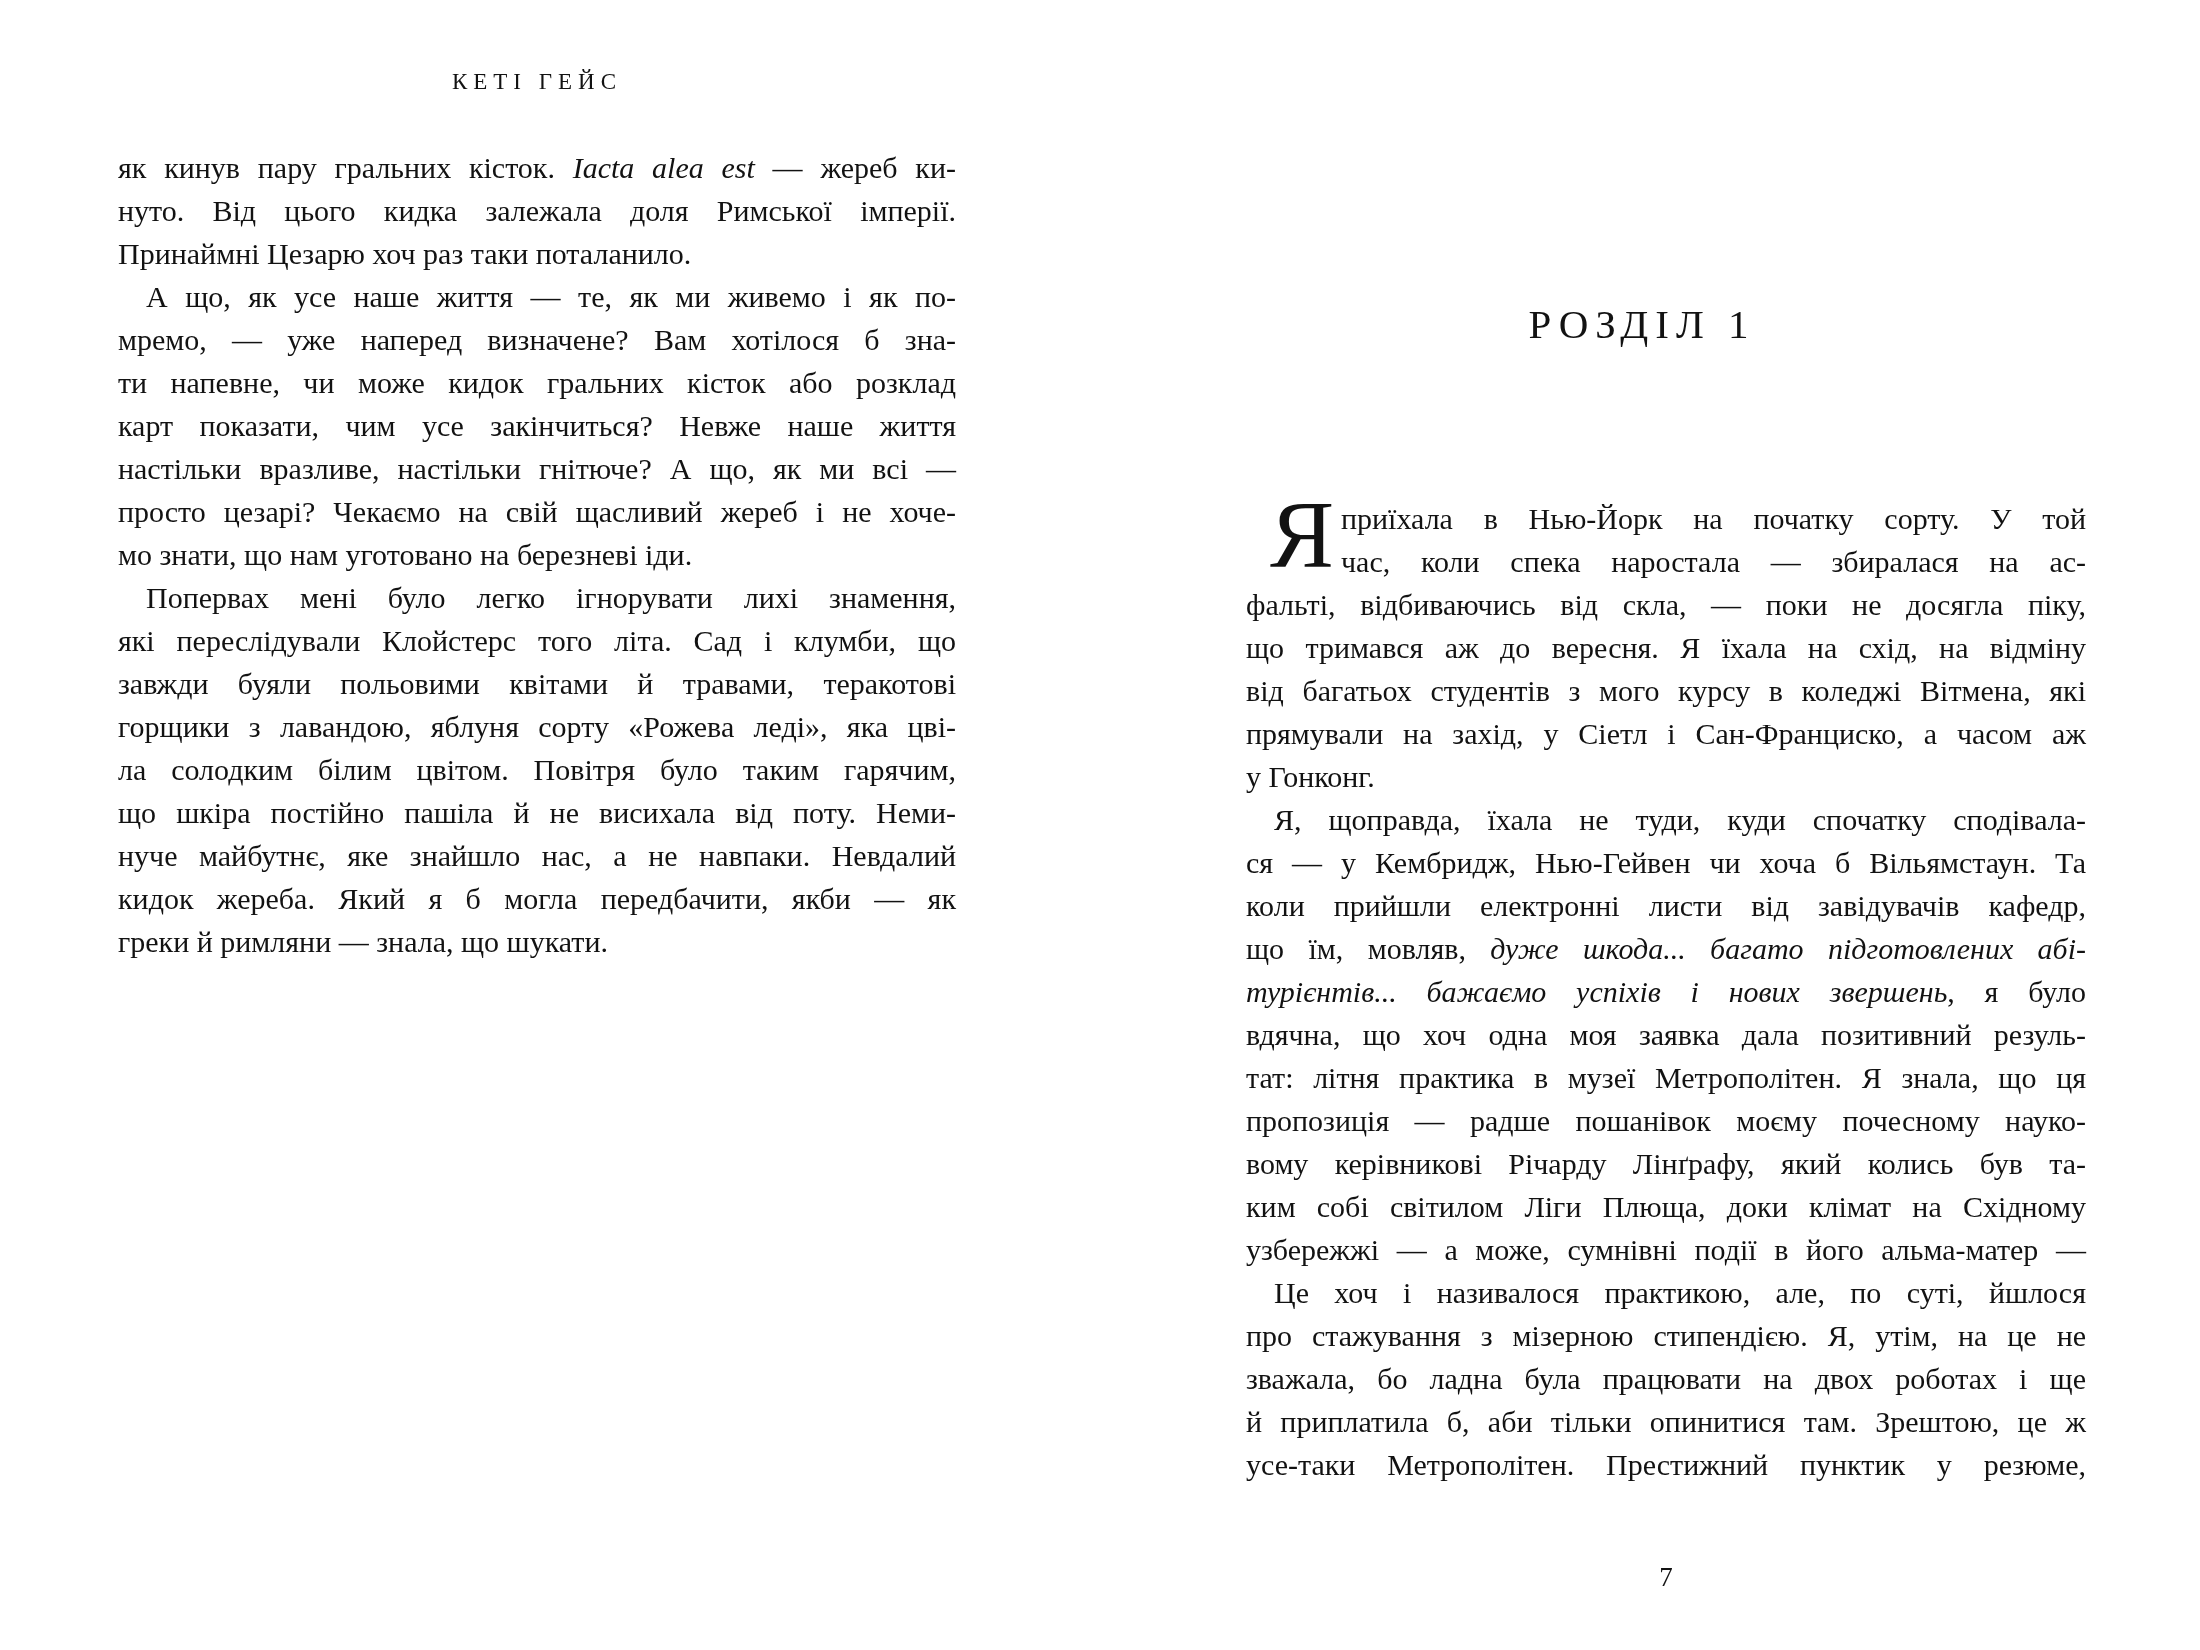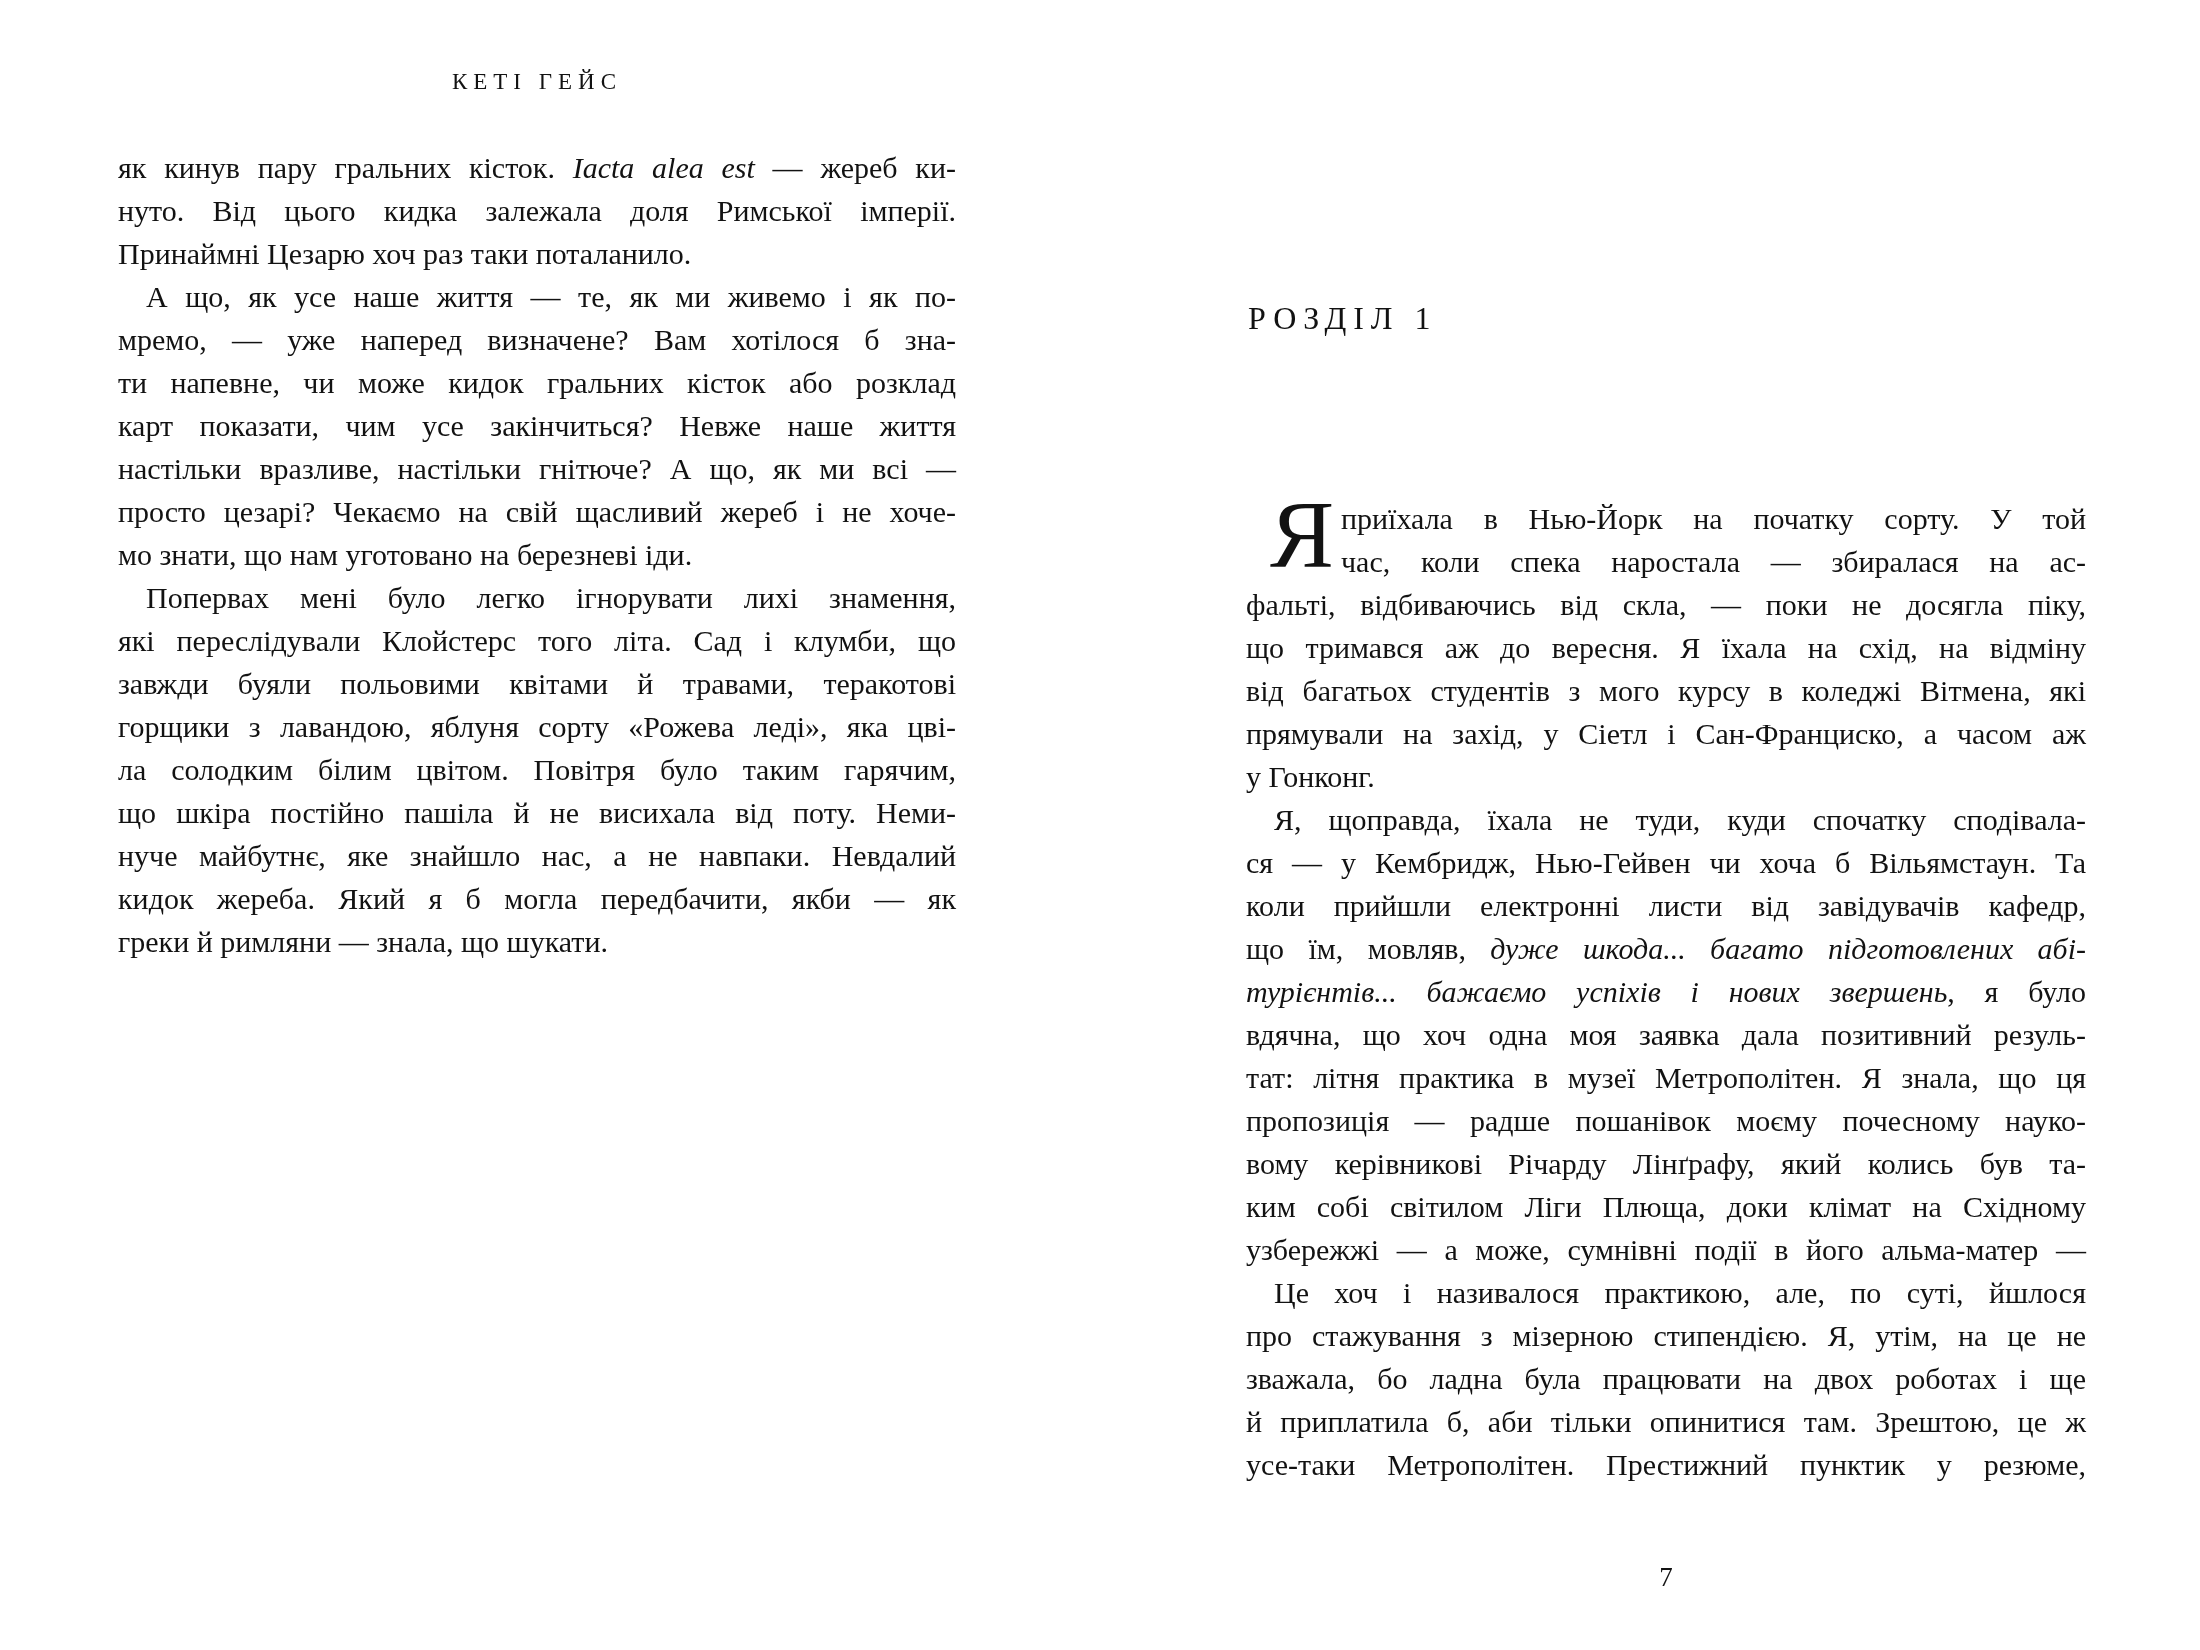--- a/index.html
+++ b/index.html
@@ -22,23 +22,23 @@
     left: 118px; top: 58px; width: 838px;
     text-align: center;
     font-size: 23px;
     letter-spacing: 6px;
     white-space: nowrap;
     margin-top: 11px;
   }
 
   
   #right-heading {
-    left: 1248px; top: 300px; width: 840px;
-    text-align: left;
-    font-size: 32px;
+    left: 1222px; top: 300px; width: 840px;
+    text-align: center;
+    font-size: 41px;
     letter-spacing: 7px;
     white-space: nowrap;
   }
 
   
   #left-body  { left: 118px;  top: 146px; width: 838px; }
   #right-body { left: 1246px; top: 497px; width: 840px; }
 
   .para { margin: 0; padding: 0; }
   .line {

